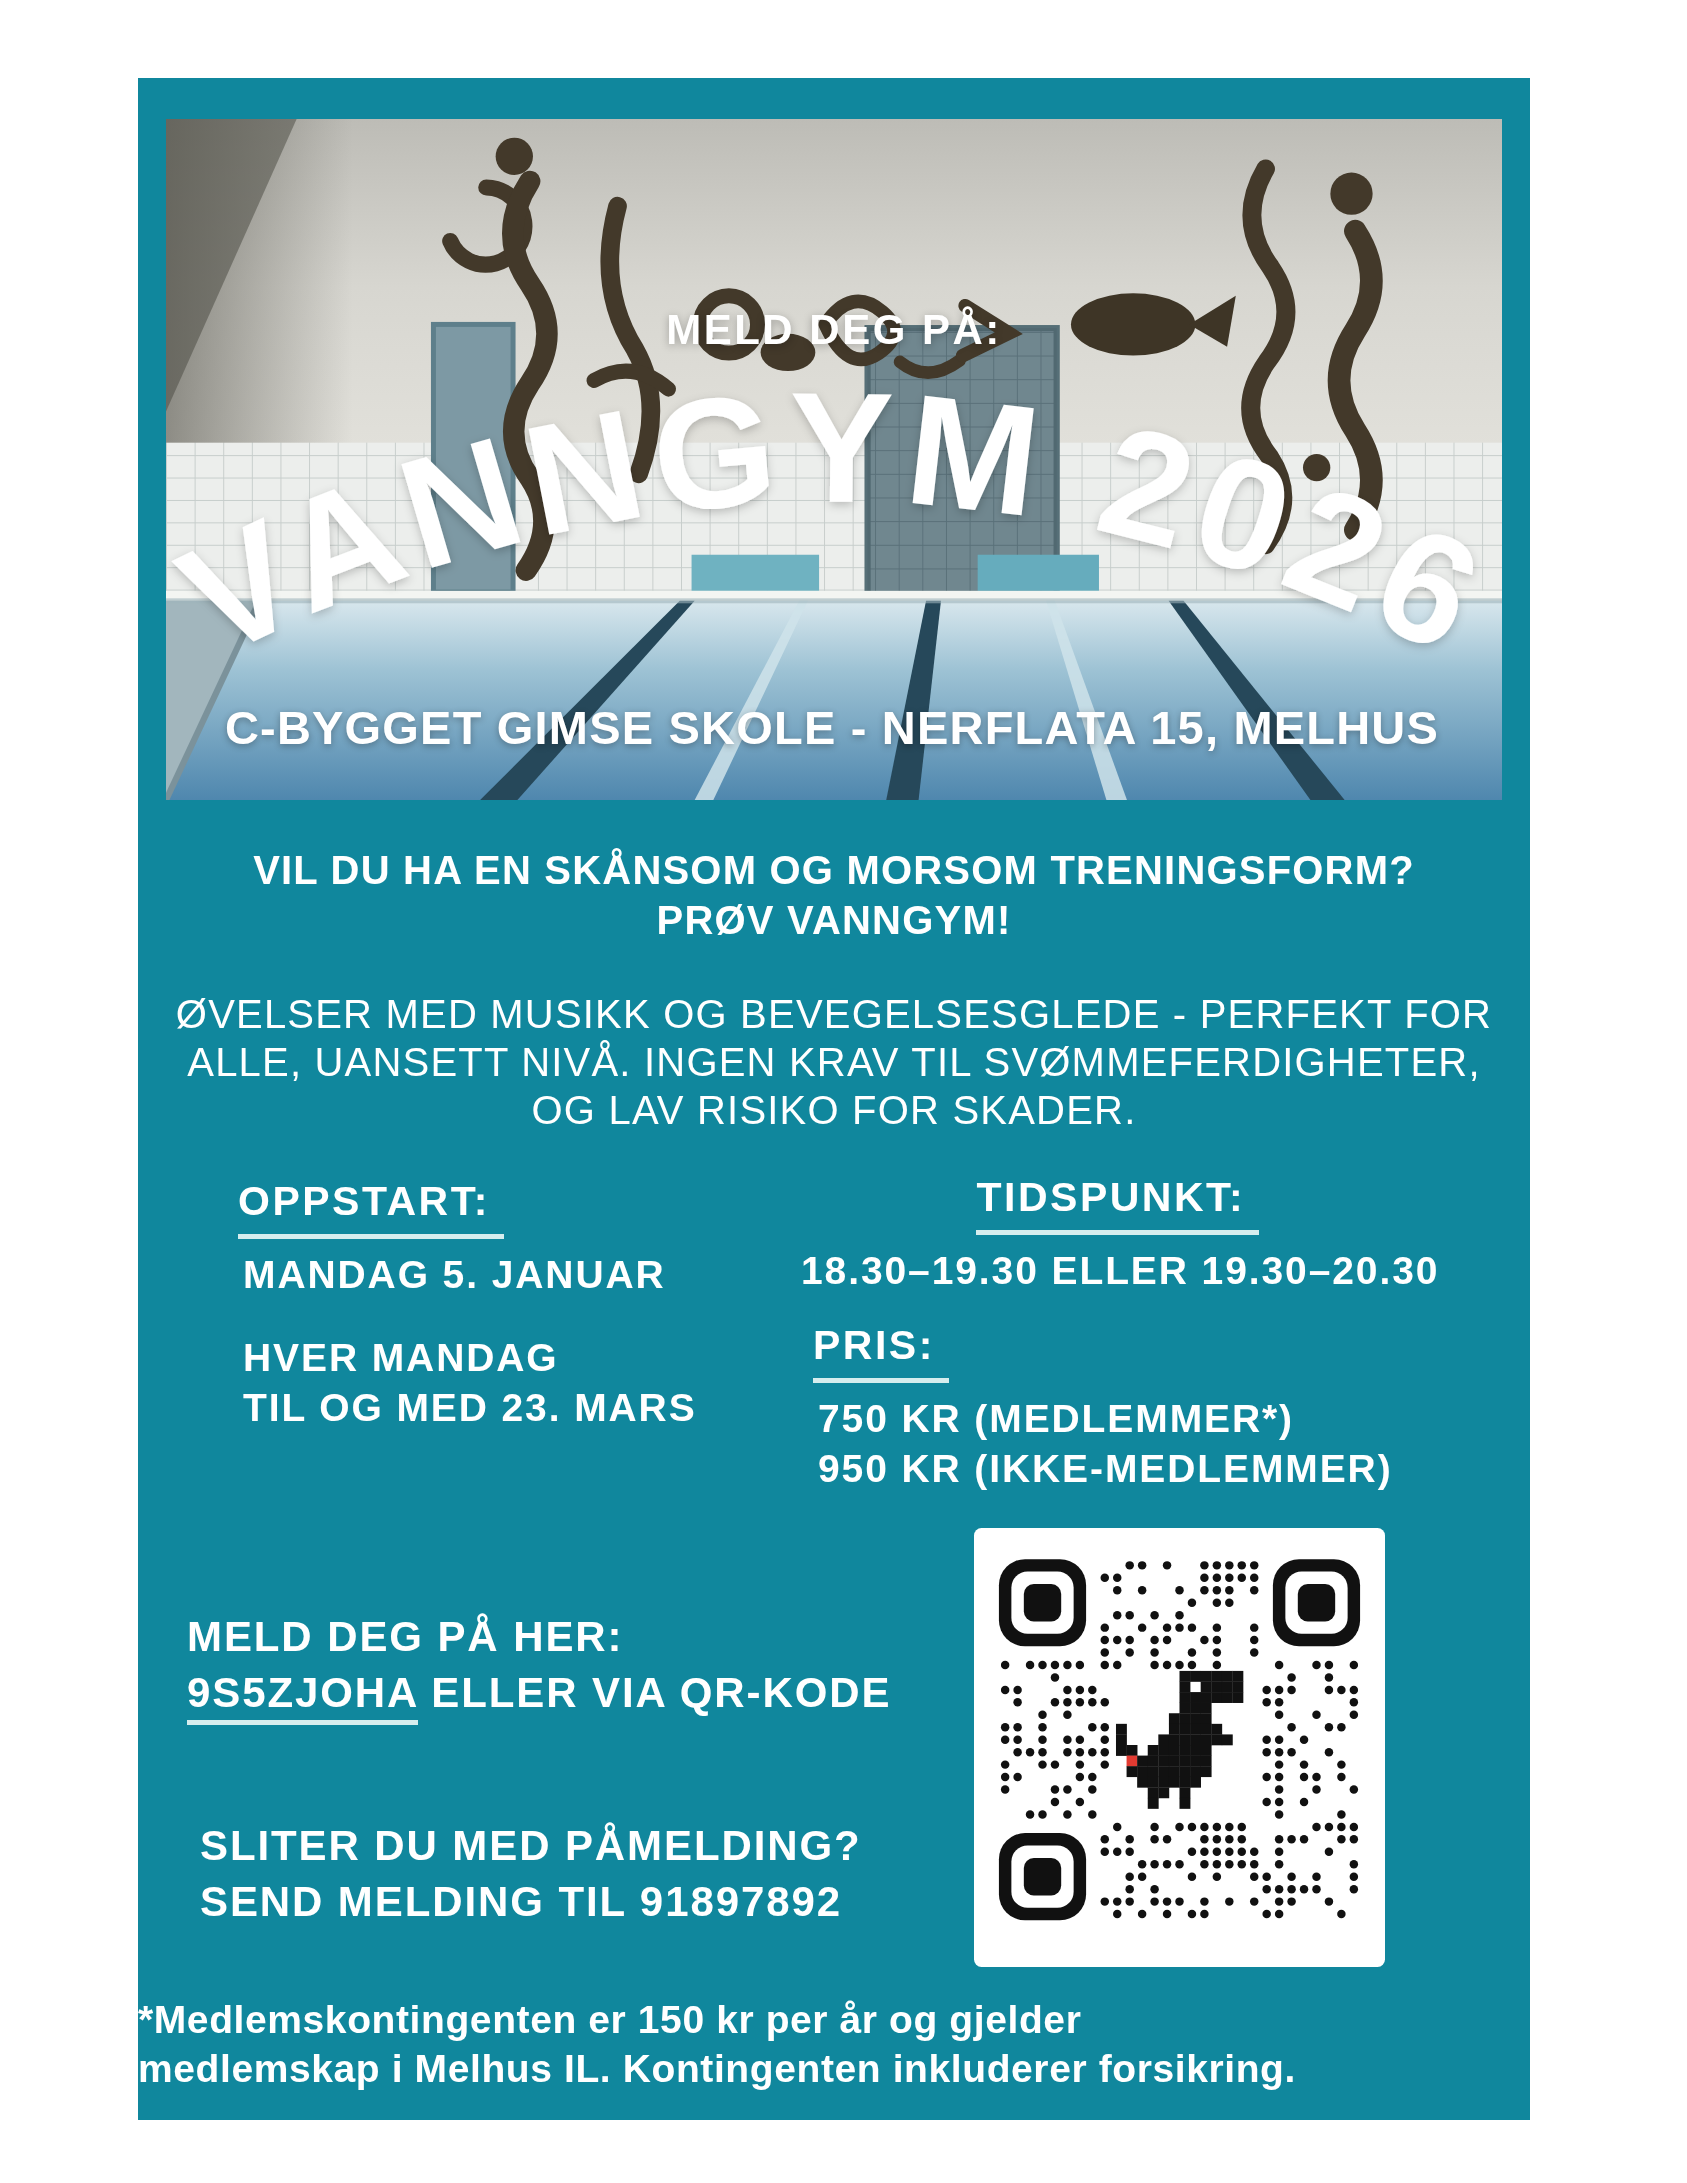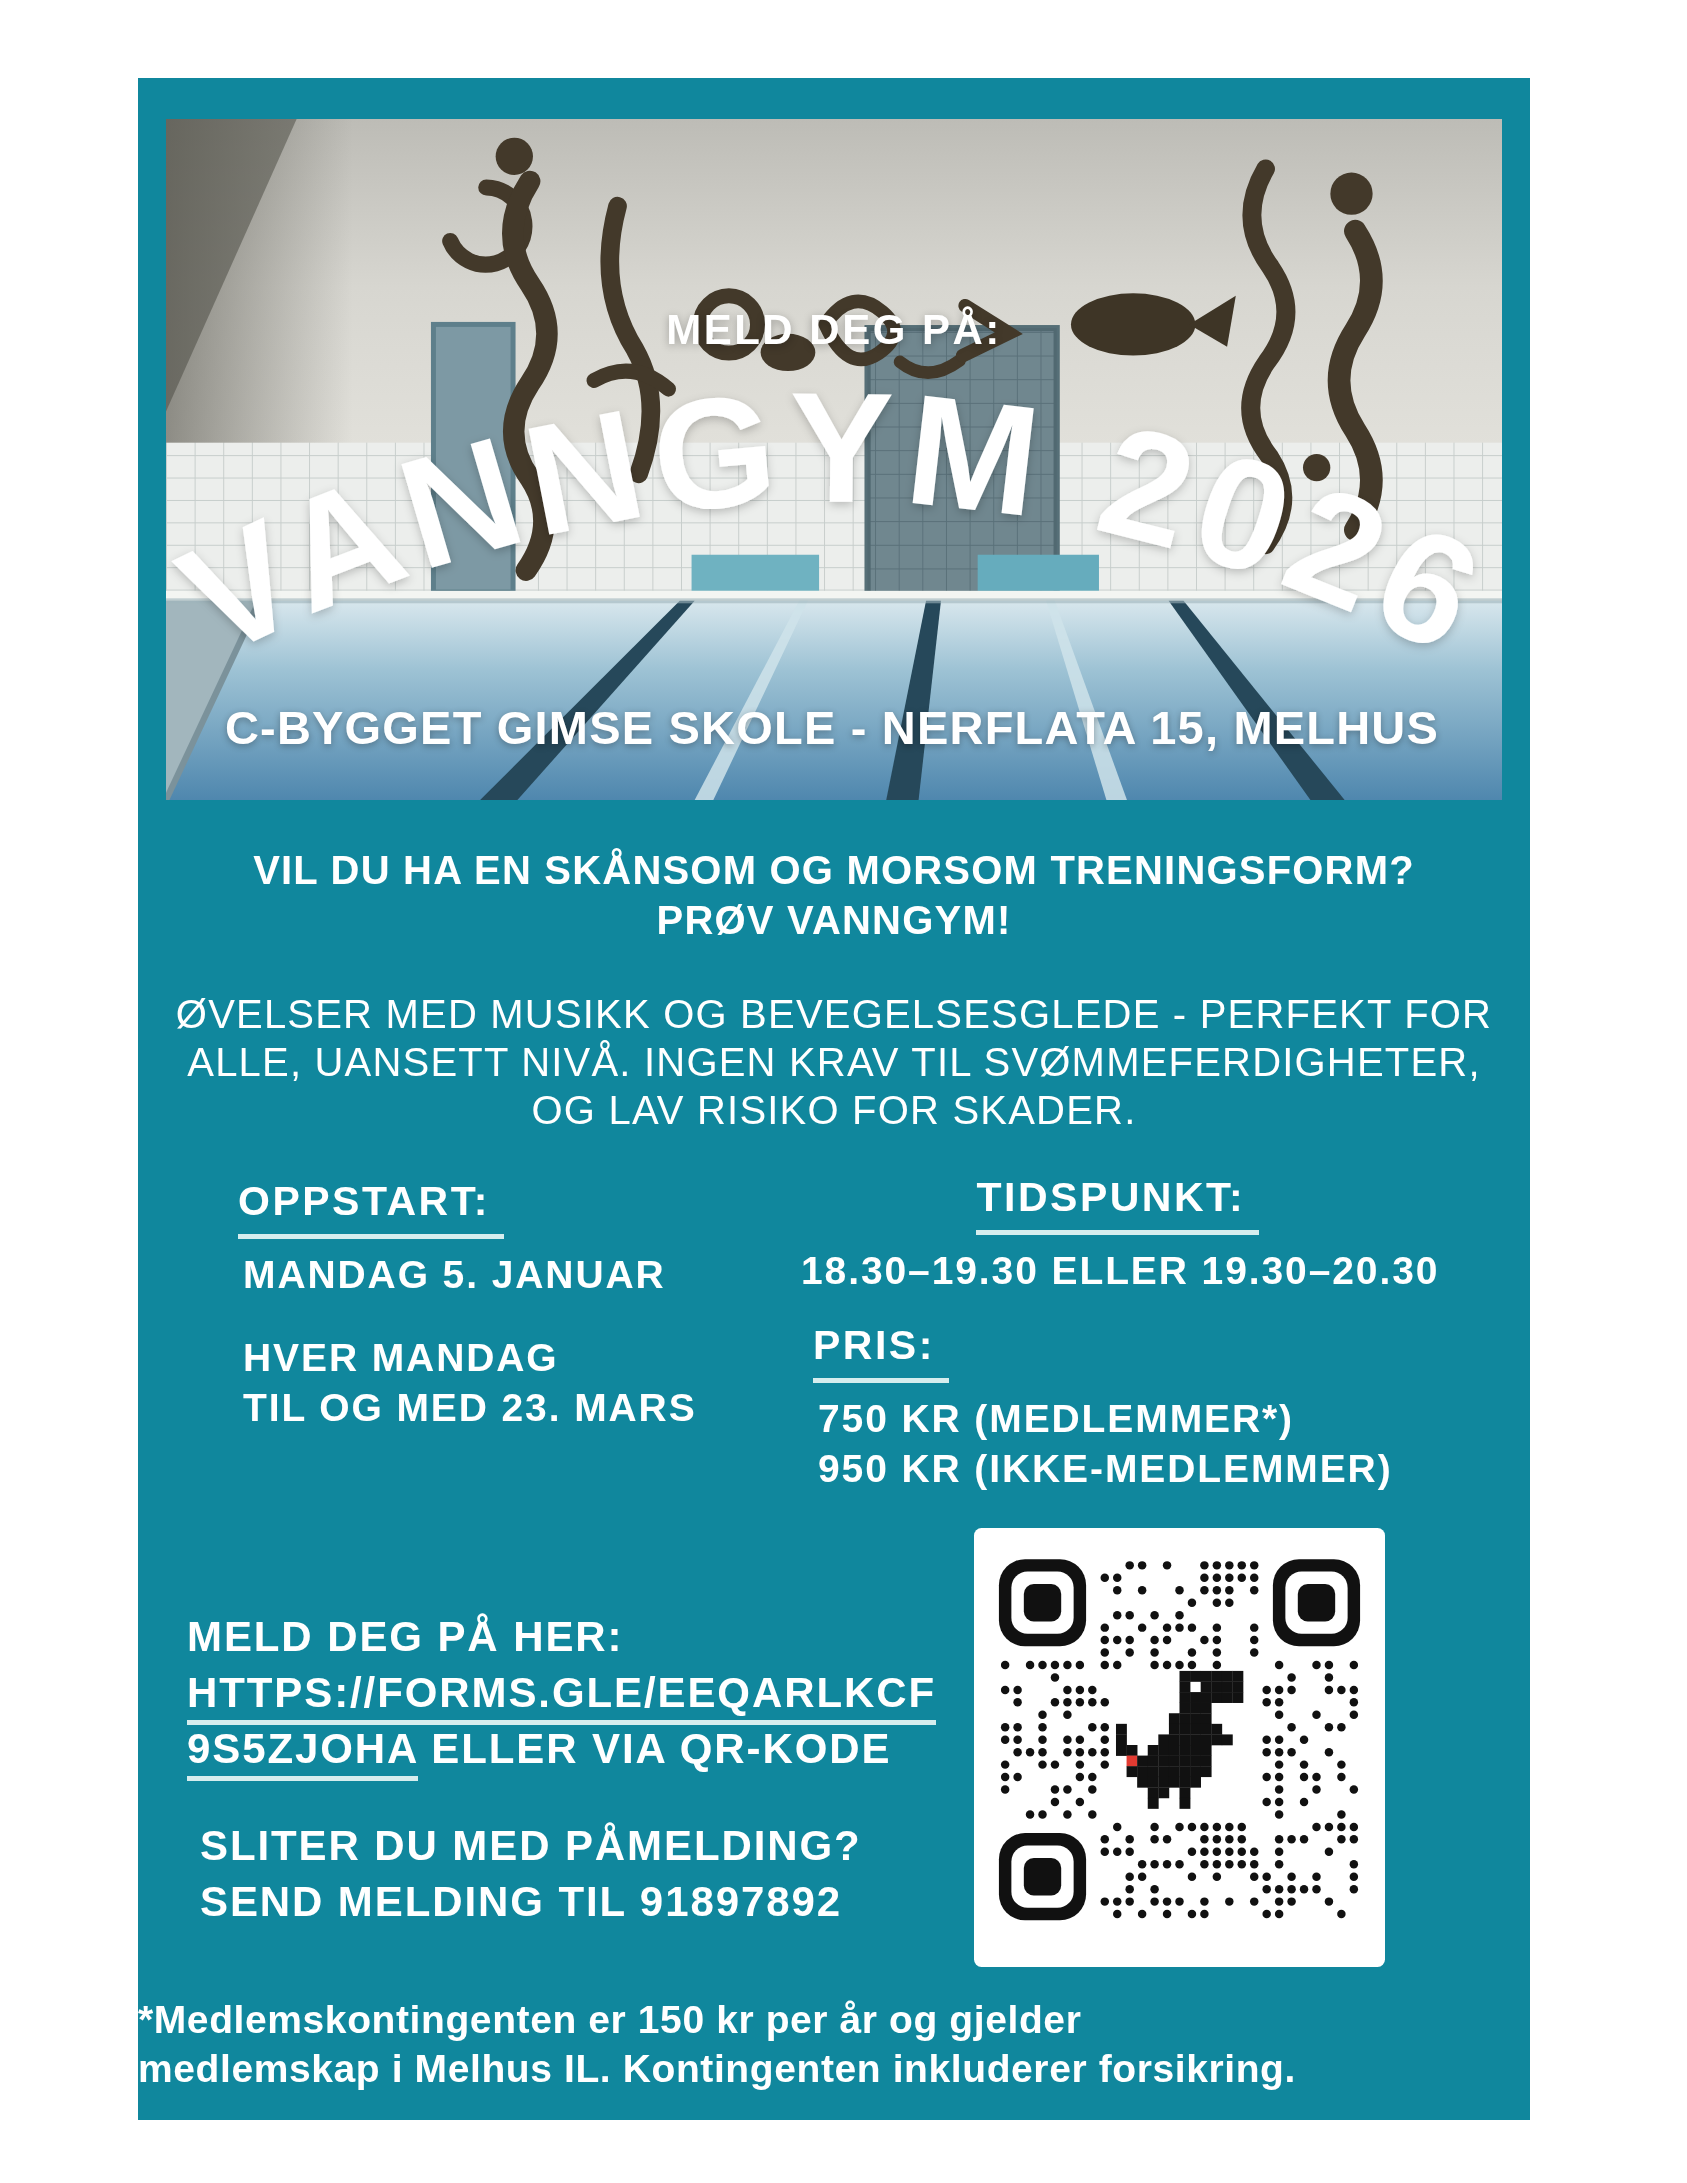--- a/index.html
+++ b/index.html
@@ -187,21 +187,20 @@
 TIL OG MED 23. MARS</div>
     </div>
     <div class="detail d-pris">
       <span class="lbl">PRIS:</span>
       <div class="val ml">750 KR (MEDLEMMER*)
 950 KR (IKKE-MEDLEMMER)</div>
     </div>
 
     <div class="signup">
       <div>MELD DEG PÅ HER:</div>
-      <div><span class="link">HTTPS://FORMS.GLE/EEQARLKCF</span></div>
       <div><span class="link">9S5ZJOHA</span><span> ELLER VIA QR-KODE</span></div>
     </div>
     <div class="help ml">SLITER DU MED PÅMELDING?
 SEND MELDING TIL 91897892</div>
 
     <div class="qr-box">
       <svg id="qr-art" viewBox="0 0 660 705" aria-hidden="true">
           <rect x="40" y="50" width="140" height="140" rx="42" fill="#111111"></rect>
           <rect x="60" y="70" width="100" height="100" rx="26" fill="#fff"></rect>
           <rect x="80" y="90" width="60" height="60" rx="16" fill="#111111"></rect>

